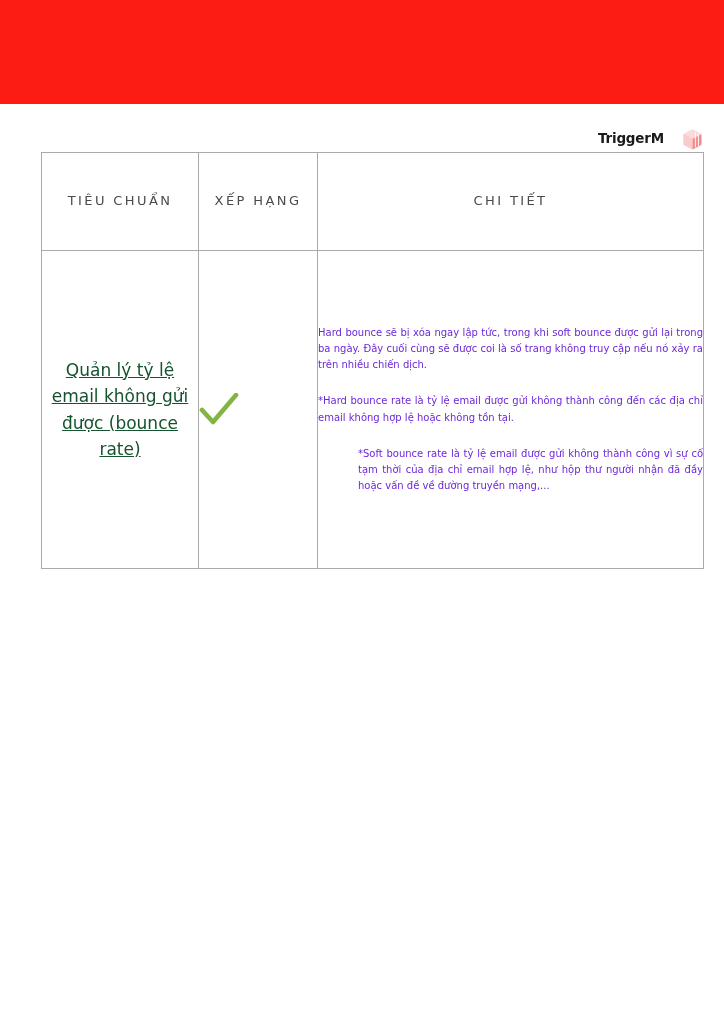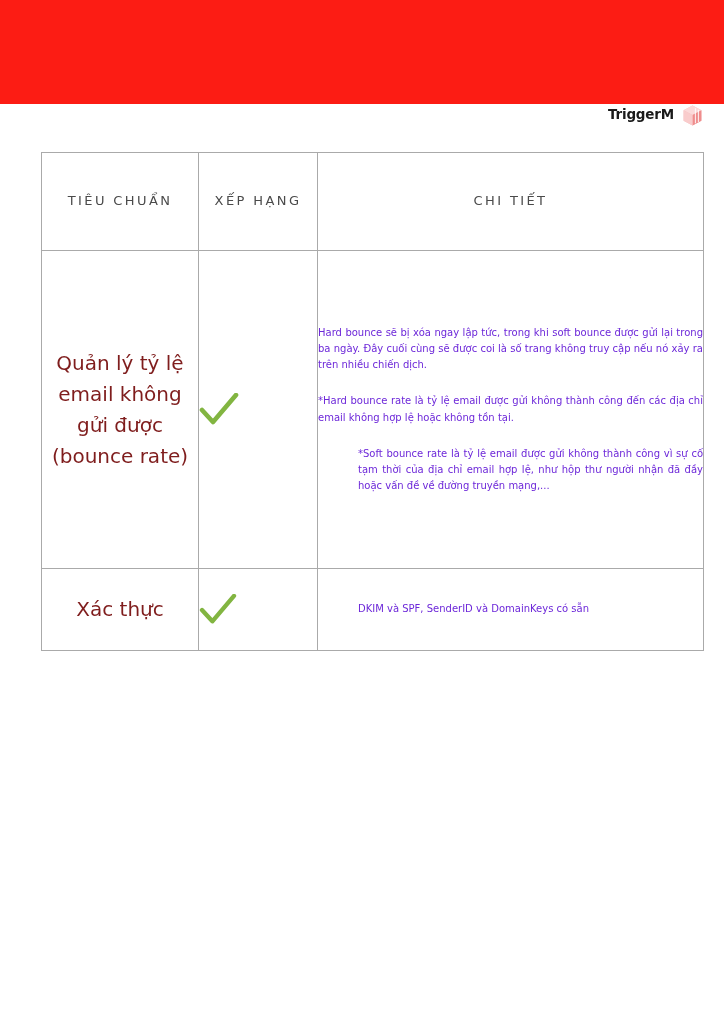--- a/index.html
+++ b/index.html
@@ -22,25 +22,25 @@
     top: 0;
     left: 0;
     width: 724px;
     height: 104px;
     background: #fc1c14;
   }
 
   
   .logo-wrap {
     position: absolute;
-    top: 104px;
+    top: 128px;
     right: 22px;
     display: flex;
     align-items: center;
-    gap: 9px;
+    gap: 19px;
     height: 22px;
   }
   .logo-text {
     font-family: "DejaVu Sans", sans-serif;
     font-size: 13.5px;
     font-weight: 700;
     color: #1a1a1a;
     letter-spacing: -0.2px;
     line-height: 1;
   }
@@ -83,24 +83,25 @@
     display: block;
     line-height: 1.3;
   }
 
   
   .crit {
     text-align: center;
     padding: 8px 10px;
   }
   .crit-text {
-    font-size: 20px;
-    color: #7f1d1d;
+    font-size: 17px;
+    color: #14532d;
     line-height: 1.55;
     display: block;
+    text-decoration: underline;
   }
 
   
   .rank {
     text-align: center;
     padding: 8px 6px;
   }
   .rank-text {
     font-size: 18px;
     color: #4d4d4d;
@@ -188,30 +189,15 @@
       </td>
       <td class="detail">
         <p>Hard bounce sẽ bị xóa ngay lập tức, trong khi soft bounce được gửi lại trong ba ngày. Đây cuối cùng sẽ được coi là số trang không truy cập nếu nó xảy ra trên nhiều chiến dịch.</p>
         <p>*Hard bounce rate là tỷ lệ email được gửi không thành công đến các địa chỉ email không hợp lệ hoặc không tồn tại.</p>
         <p>*Soft bounce rate là tỷ lệ email được gửi không thành công vì sự cố tạm thời của địa chỉ email hợp lệ, như hộp thư người nhận đã đầy hoặc vấn đề về đường truyền mạng,...</p>
       </td>
     </tr>
 
 
 
-    <tr class="row-auth">
-      <td class="crit">
-        <span class="crit-text">Xác thực</span>
-      </td>
-      <td class="rank">
-        <span class="mark">
-          <svg width="38" height="32" viewBox="0 0 40 34" xmlns="http://www.w3.org/2000/svg">
-            <path d="M3 17 L14 29 L37 2" fill="none" stroke="#82b541" stroke-width="4.6" stroke-linecap="round" stroke-linejoin="round"></path>
-          </svg>
-        </span>
-      </td>
-      <td class="detail mid">
-        <p class="nojust">DKIM và SPF, SenderID và DomainKeys có sẵn</p>
-      </td>
-    </tr>
 
   </tbody>
 </table>
 
 </body></html>

